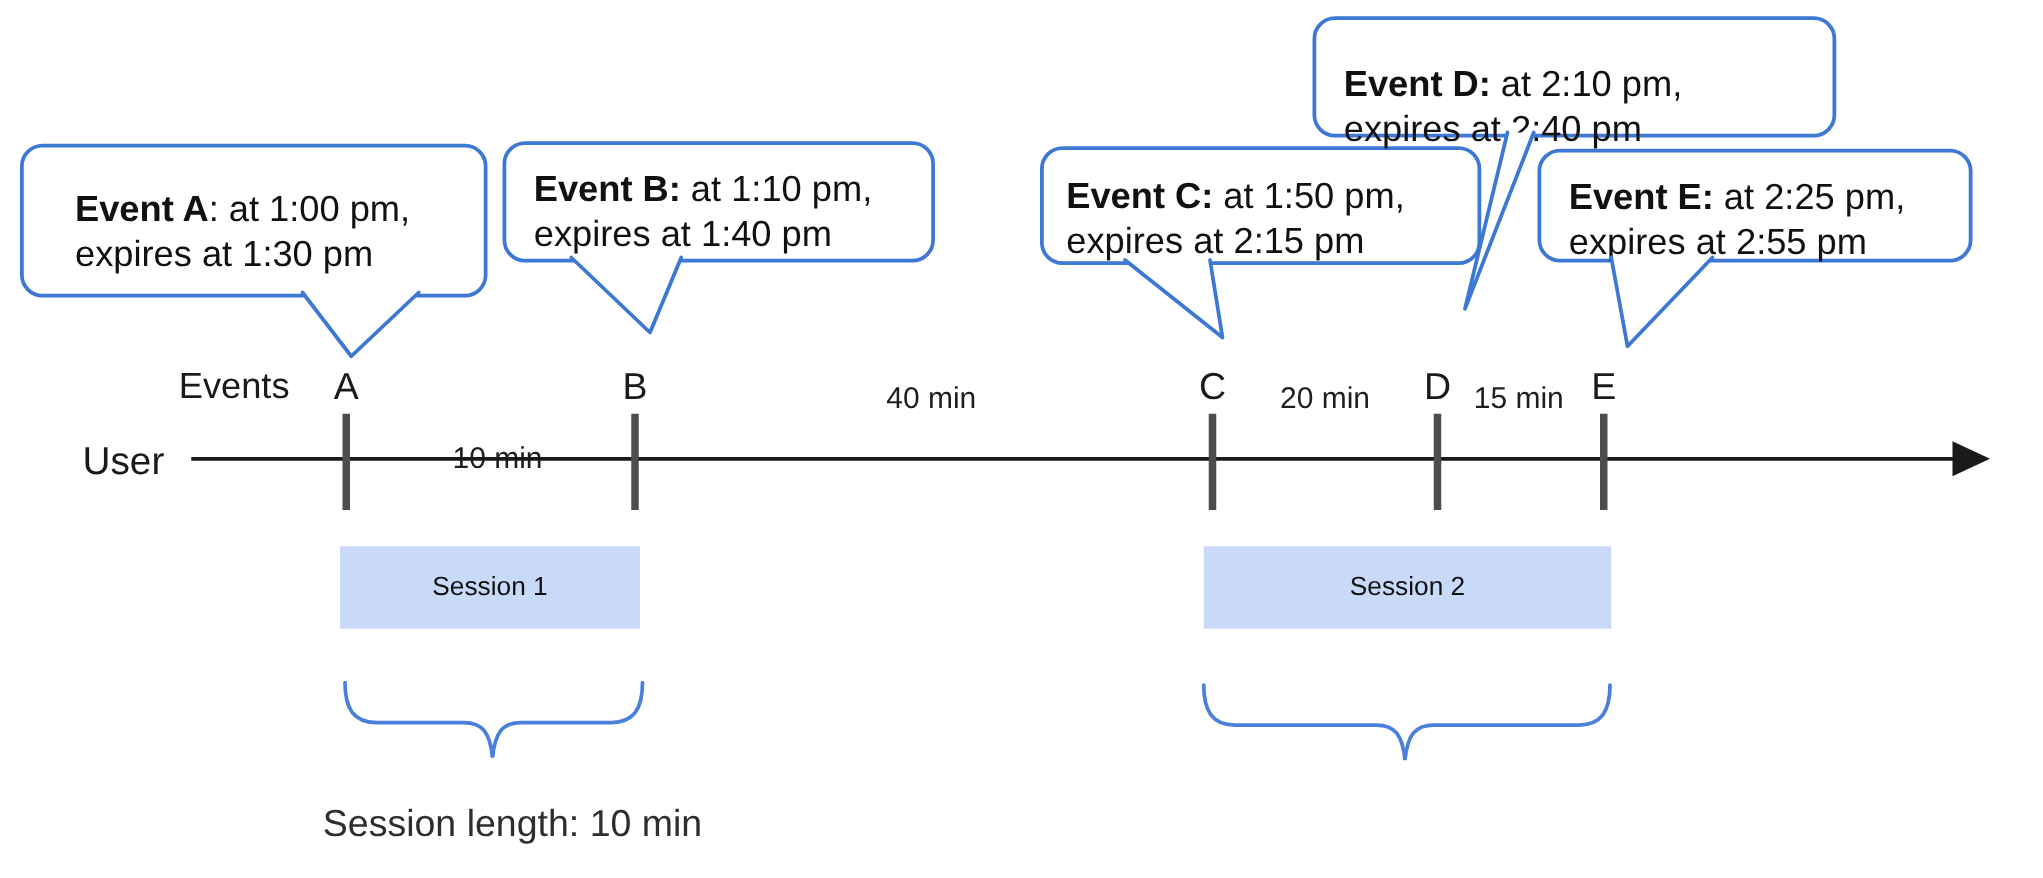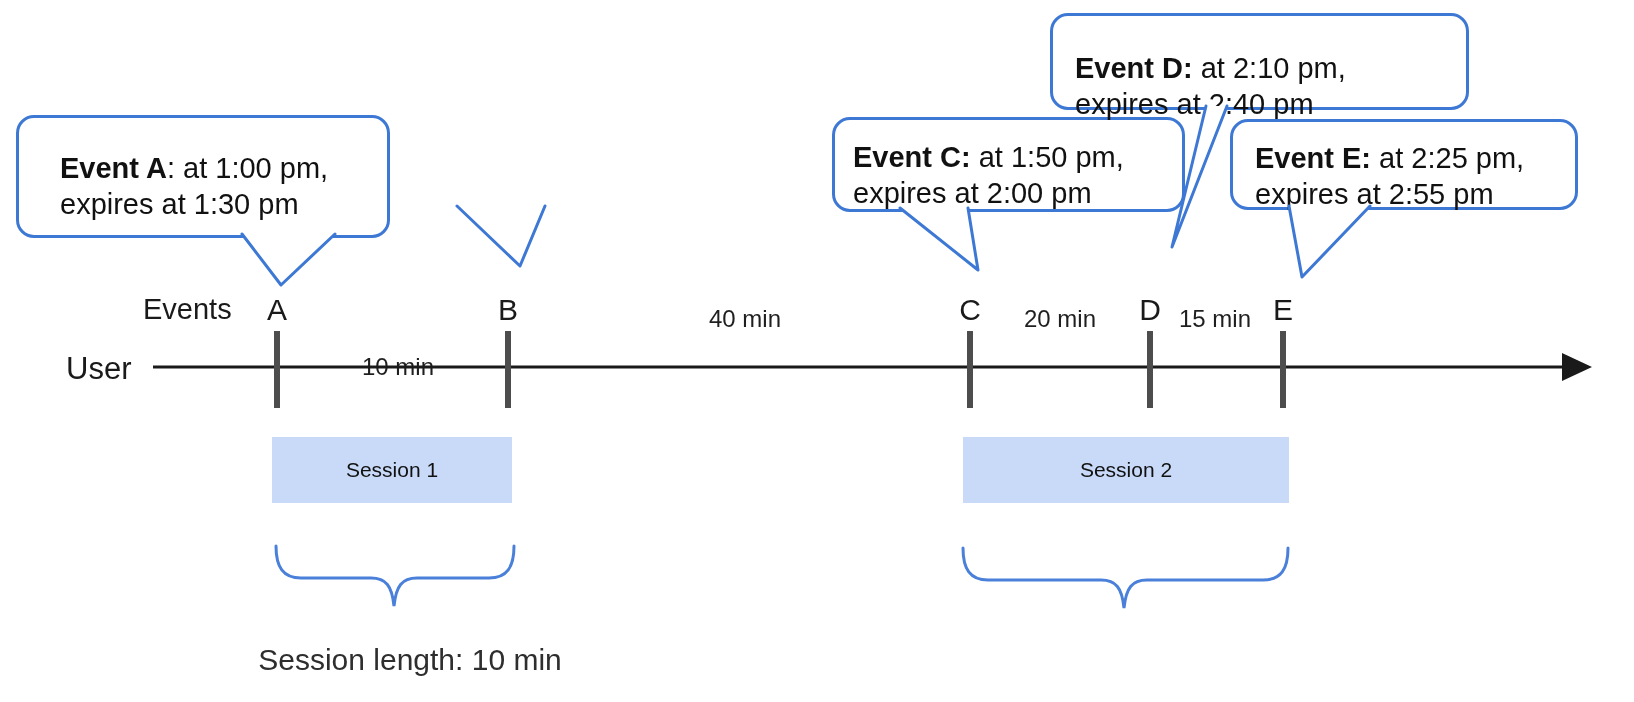--- a/index.html
+++ b/index.html
@@ -62,24 +62,28 @@
 </head>
 <body>
 
 <div class="stage">
 
   <div class="bubble bubble-a">
     <div><b>Event A</b><span>: at 1:00 pm,</span></div>
     <div>expires at 1:30 pm</div>
   </div>
 
+  <div class="bubble bubble-b">
+    <div><b>Event B:</b><span> at 1:10 pm,</span></div>
+    <div>expires at 1:40 pm</div>
+  </div>
 
   <div class="bubble bubble-c">
     <div><b>Event C:</b><span> at 1:50 pm,</span></div>
-    <div>expires at 2:00 pm</div>
+    <div>expires at 2:15 pm</div>
   </div>
 
   <div class="bubble bubble-d">
     <div><b>Event D:</b><span> at 2:10 pm,</span></div>
     <div>expires at 2:40 pm</div>
   </div>
 
   <div class="bubble bubble-e">
     <div><b>Event E:</b><span> at 2:25 pm,</span></div>
     <div>expires at 2:55 pm</div>

